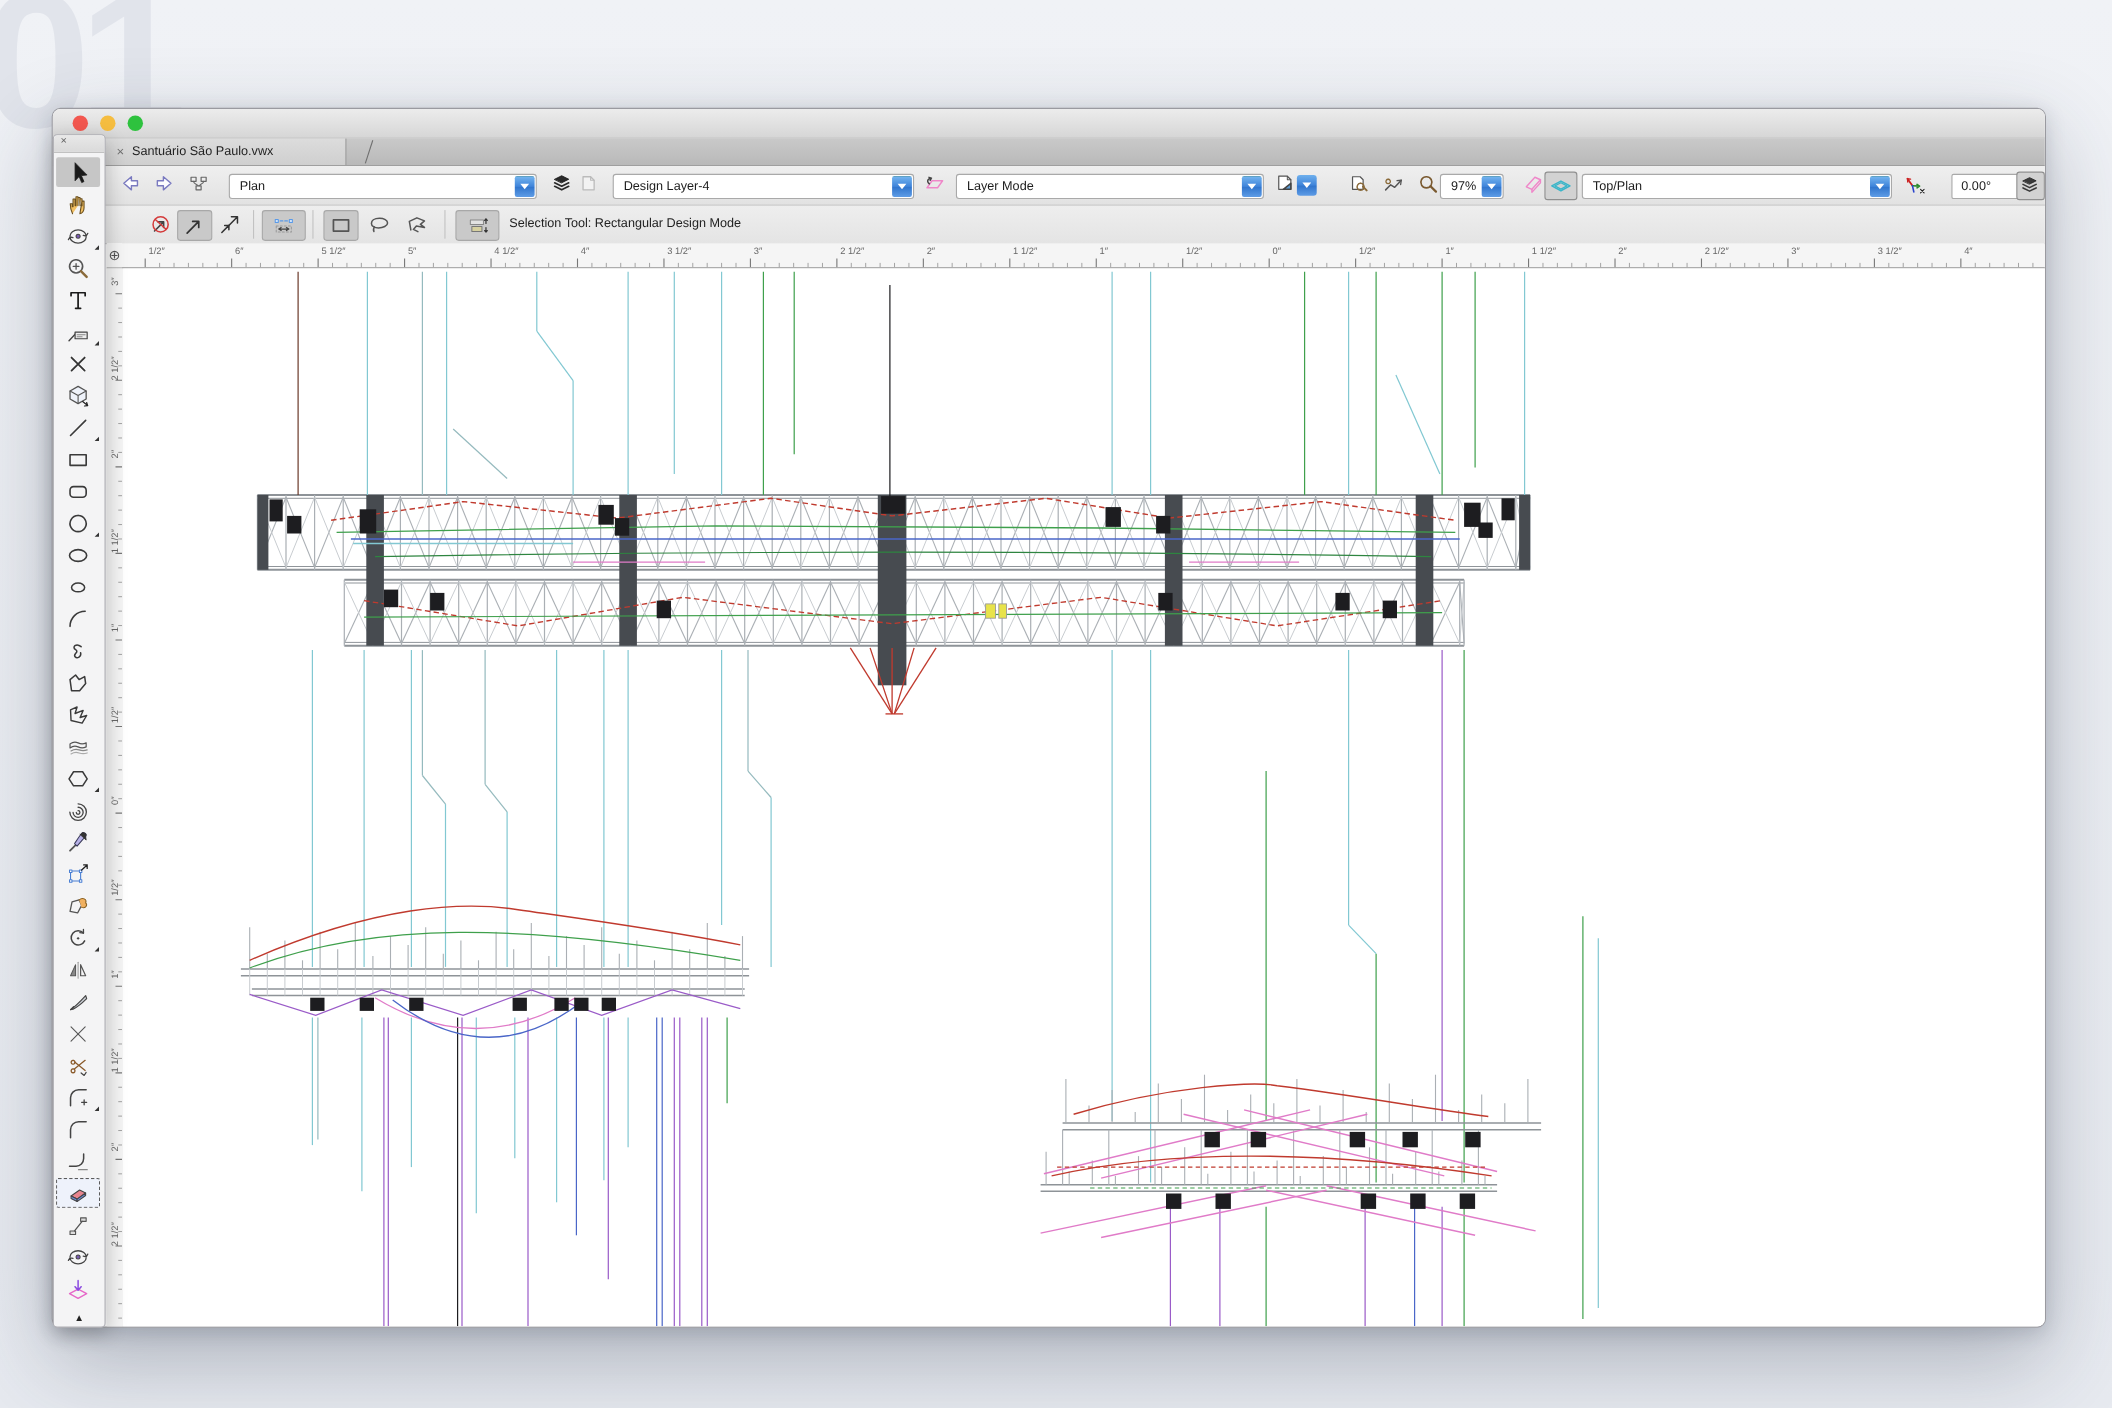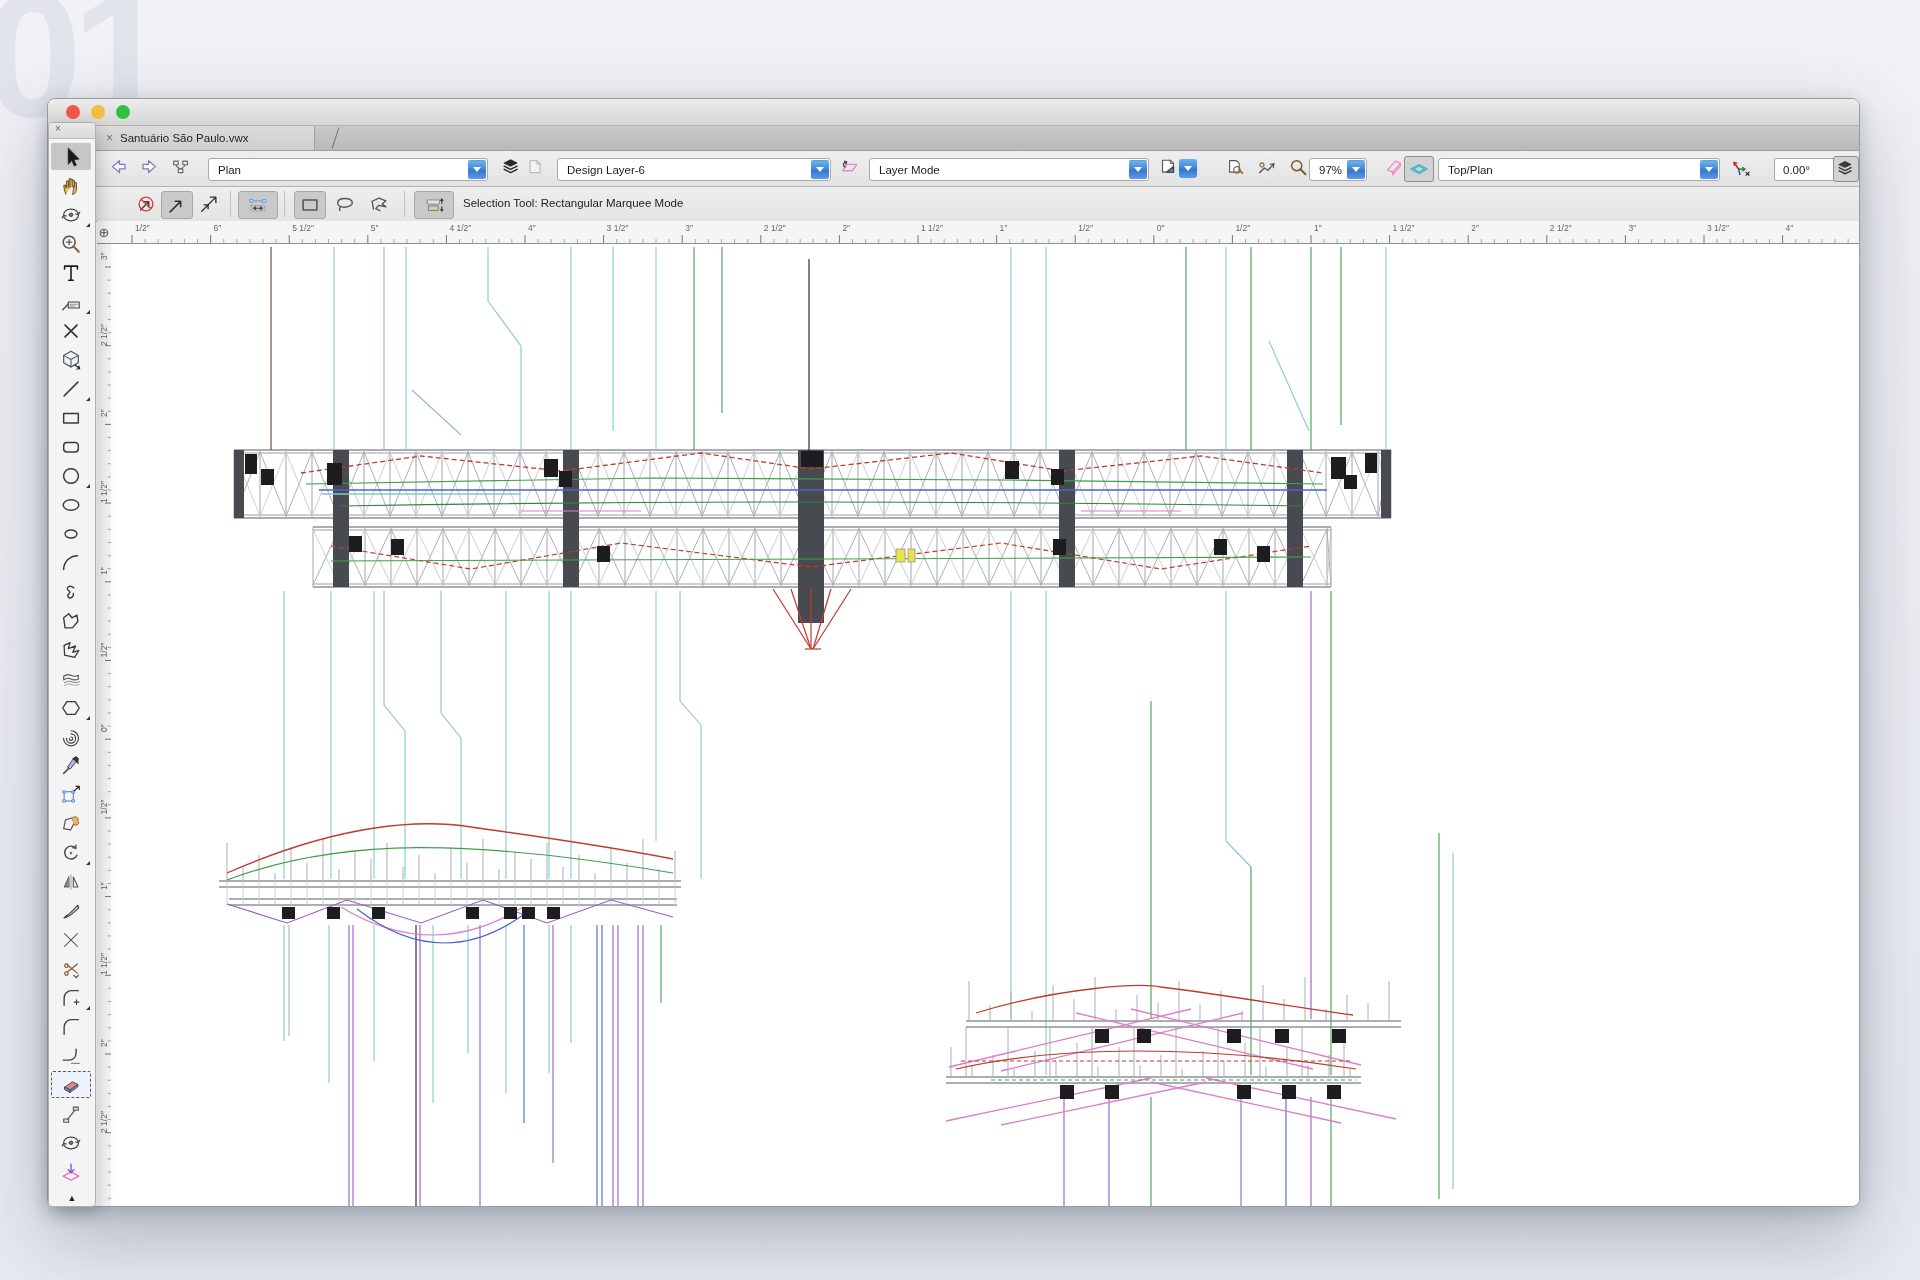--- a/index.html
+++ b/index.html
@@ -96,21 +96,21 @@
             <path d="M3.5 13.5 L10.5 17 L17.5 13.5" fill="none" stroke="#2a2a2a" stroke-width="1.6" stroke-linecap="round" stroke-linejoin="round"></path>
           </svg>
         </div>
         <div class="vi" style="left: 476px; width: 24px;">
           <svg width="22" height="22" viewBox="0 0 24 24">
             <path d="M5.5 4 H13 L16.5 7.5 V17 H5.5 Z" fill="#f2f2f2" stroke="#bbb" stroke-width="1.3" stroke-linecap="round" stroke-linejoin="round"></path>
             <path d="M13 4 V7.5 H16.5" fill="none" stroke="#bbb" stroke-width="1.1" stroke-linecap="round" stroke-linejoin="round"></path>
           </svg>
         </div>
         <div class="dd" style="left: 509px; width: 272px;">
-          <span class="lbl">Design Layer-6</span>
+          <span class="lbl">Design Layer-4</span>
           <div class="btn">
             <i></i>
           </div>
         </div>
         <div class="vi" style="left: 789px; width: 26px;">
           <svg width="22" height="22" viewBox="0 0 24 24">
             <path d="M4 15 L9 8 H19.5 L14.5 15 Z" fill="none" stroke="#ef87c9" stroke-width="1.5" stroke-linecap="round" stroke-linejoin="round"></path>
             <path d="M6.5 11 C3.5 9 4.5 5.5 8.5 5.5 M8.5 5.5 L6 4.6 M8.5 5.5 L7.2 7.6" fill="none" stroke="#444" stroke-width="1.4" stroke-linecap="round" stroke-linejoin="round"></path>
           </svg>
         </div>
@@ -188,21 +188,21 @@
         </div>
         <div class="vi sel" style="left: 1785px; width: 24px;">
           <svg width="22" height="22" viewBox="0 0 24 24">
             <path d="M4.5 7 L11 3.8 L17.5 7 L11 10.2 Z" fill="#3a3a3a" stroke="#222" stroke-width="0.8" stroke-linecap="round" stroke-linejoin="round"></path>
             <path d="M4.5 10.5 L11 13.7 L17.5 10.5" fill="none" stroke="#3a3a3a" stroke-width="1.6" stroke-linecap="round" stroke-linejoin="round"></path>
             <path d="M4.5 14 L11 17.2 L17.5 14" fill="none" stroke="#3a3a3a" stroke-width="1.6" stroke-linecap="round" stroke-linejoin="round"></path>
           </svg>
         </div>
       </div>
   <div id="modebar">
-    <span id="modetext" style="left: 415px;">Selection Tool: Rectangular Marquee Mode</span>
+    <span id="modetext" style="left: 415px;">Selection Tool: Rectangular Design Mode</span>
   <div class="mi" style="left: 83px;">
           <svg width="22" height="22" viewBox="0 0 24 24">
             <path d="M6 18.5 L15 9.5 M15 9.5 H9.5 M15 9.5 V15" fill="none" stroke="#444" stroke-width="1.6" stroke-linecap="round" stroke-linejoin="round"></path>
             <path d="M12 12 m-7.5 0 a7.5 7.5 0 1 0 15 0 a7.5 7.5 0 1 0 -15 0 M6.8 7.2 L17.3 16.8" fill="none" stroke="#d43b3b" stroke-width="1.5" stroke-linecap="round" stroke-linejoin="round"></path>
           </svg>
         </div>
         <div class="mi sel" style="left: 113px;">
           <svg width="22" height="22" viewBox="0 0 24 24">
             <path d="M4.5 19.5 L16 8 M16 8 H10 M16 8 V14" fill="none" stroke="#333" stroke-width="1.7" stroke-linecap="round" stroke-linejoin="round"></path>
           </svg>

